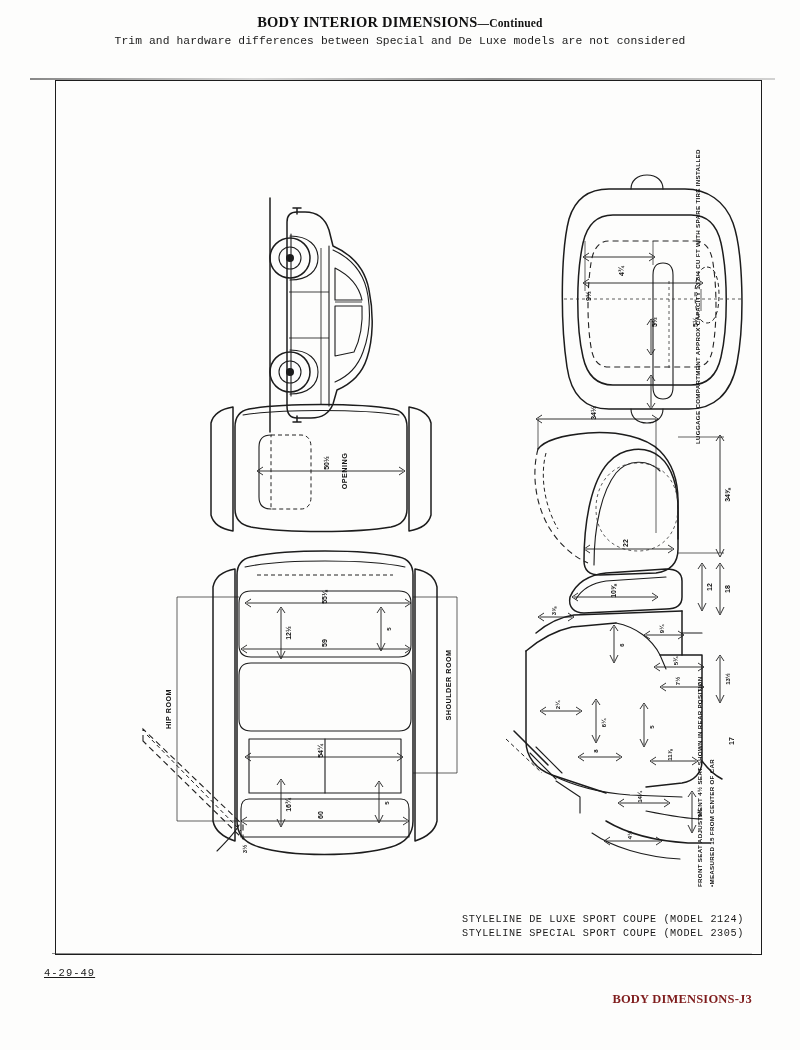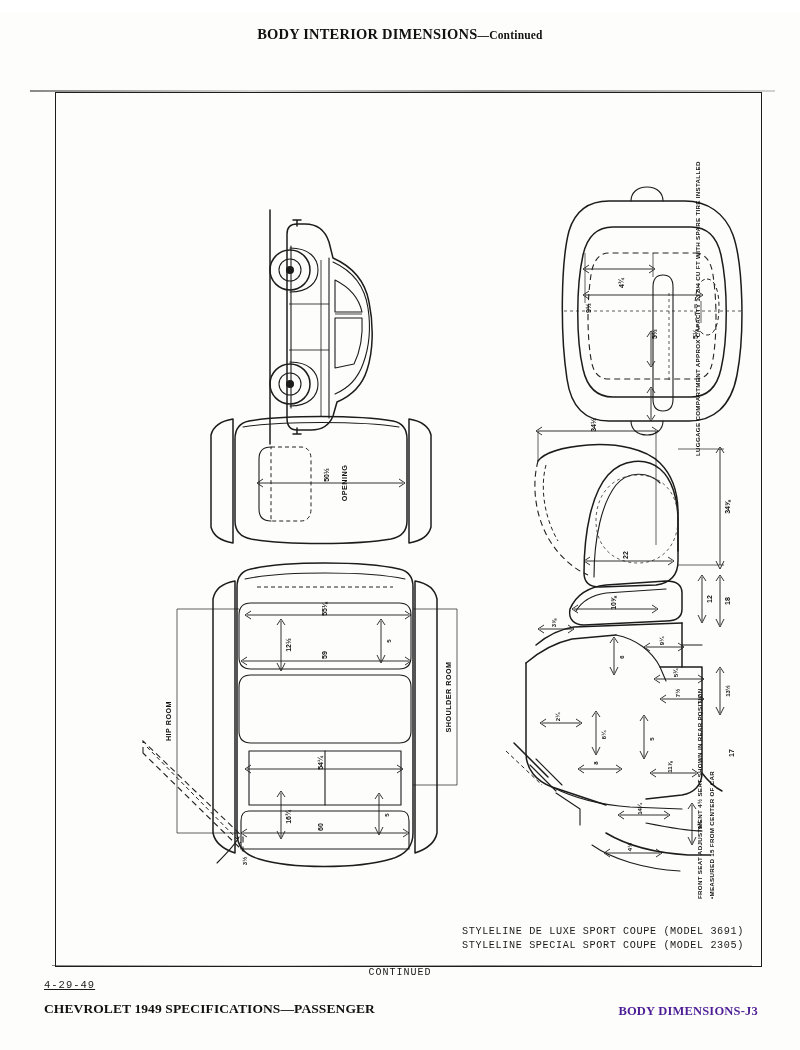--- a/index.html
+++ b/index.html
@@ -14,21 +14,20 @@
     position: relative;
     font-family: "Liberation Serif", serif;
     color: #1a1a1a;
     overflow: hidden;
   }
 
   .page {
     position: absolute;
     inset: 0;
     background: #fdfdfc;
-    margin-top: 12px;
   }
 
   
   .header {
     position: absolute;
     top: 14px;
     left: 0;
     width: 800px;
     text-align: center;
   }
@@ -135,27 +134,27 @@
     left: 44px;
     top: 989px;
     font-family: "Liberation Serif", serif;
     font-weight: bold;
     font-size: 13.5px;
     letter-spacing: 0.1px;
     color: #111;
   }
   .footer-right {
     position: absolute;
-    right: 42px;
+    right: 48px;
     top: 992px;
     font-family: "Liberation Serif", serif;
     font-weight: bold;
     font-size: 12.5px;
     letter-spacing: 0.2px;
-    color: #4c1d95;
+    color: #7f1d1d;
   }
 
   .scanline {
     position: absolute;
     left: 30px;
     top: 78px;
     width: 745px;
     height: 2px;
     background: linear-gradient(90deg, rgba(40,40,40,.55), rgba(40,40,40,.18) 30%, rgba(40,40,40,.5) 62%, rgba(40,40,40,.2));
   }
@@ -163,20 +162,21 @@
 </style>
 </head>
 <body>
 
 <div class="page">
 
   <div class="header">
     <div class="doc-title">
       <span>BODY INTERIOR DIMENSIONS</span><span class="cont">—Continued</span>
     </div>
+    <div class="note-line">Trim and hardware differences between Special and De Luxe models are not considered</div>
   </div>
 
   <div class="scanline"></div>
 
   <div class="frame">
 
     <div class="fig" style="left:185px; top:95px;">
       <svg width="150" height="210" viewBox="0 0 150 210">
         <g transform="rotate(90 75 105)">
 
@@ -457,26 +457,24 @@
 
     <div class="fig" style="left:636px; top:600px;">
       <svg width="40" height="210" viewBox="0 0 40 210">
         <text class="rotlabel tiny" x="0" y="0" transform="rotate(-90) translate(-206 10)">FRONT SEAT ADJUSTMENT 4½ SEAT SHOWN IN REAR POSITION</text>
         <text class="rotlabel tiny" x="0" y="0" transform="rotate(-90) translate(-206 22)">•MEASURED 15 FROM CENTER OF CAR</text>
       </svg>
     </div>
 
   </div>
 
-  <div class="model-caption"><span>STYLELINE DE LUXE SPORT COUPE (MODEL 3691)</span>
+  <div class="model-caption"><span>STYLELINE DE LUXE SPORT COUPE (MODEL 2124)</span>
 <span>STYLELINE SPECIAL SPORT COUPE (MODEL 2305)</span></div>
 
   <div class="scanline b"></div>
 
-  <div class="continued">CONTINUED</div>
 
   <div class="date-stamp">4-29-49</div>
 
-  <div class="footer-left">CHEVROLET 1949 SPECIFICATIONS—PASSENGER</div>
 
   <div class="footer-right">BODY DIMENSIONS-J3</div>
 
 </div>
 
 </body></html>

